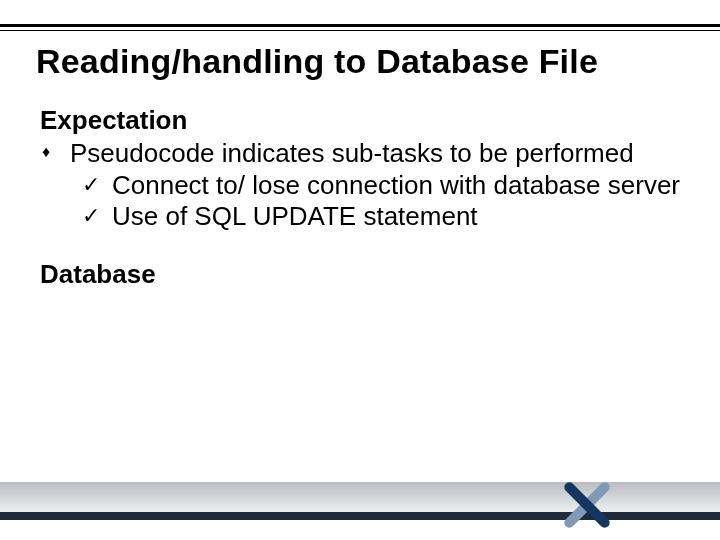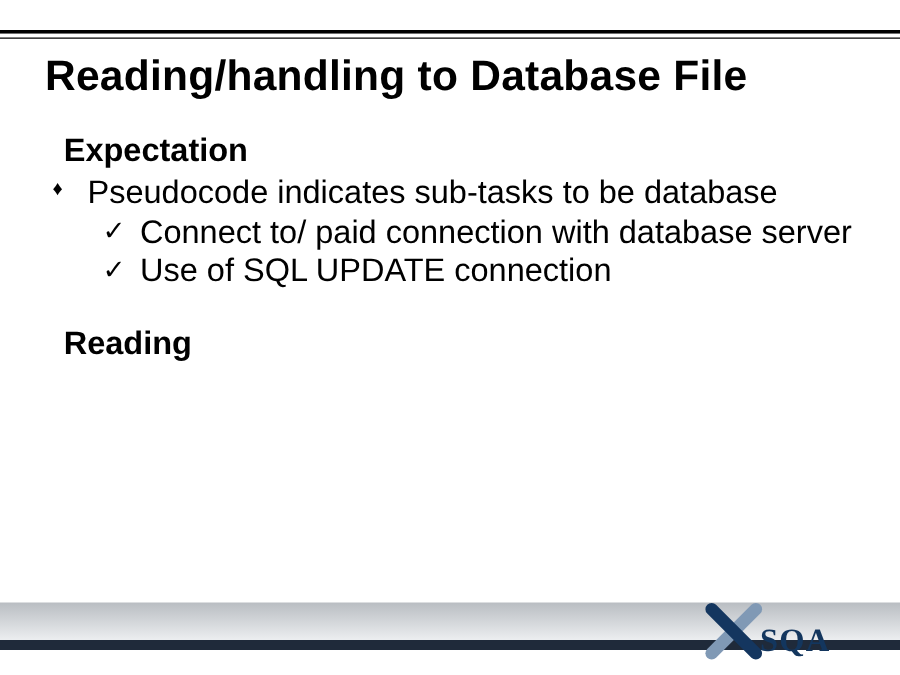--- a/index.html
+++ b/index.html
@@ -22,21 +22,21 @@
   }
   .title{
     font-size:34px;
     font-weight:bold;
     margin:8px 0 24px 0;
     letter-spacing:.2px;
   }
   .section-head{
     font-size:26px;
     font-weight:bold;
-    margin:6px 0 2px 15px;
+    margin:6px 0 2px 4px;
   }
   .lvl1{
     margin-left:34px;
     position:relative;
     font-size:26px;
     line-height:1.22;
   }
   .lvl1::before{
     content:"\2666"; 
     position:absolute;left:-28px;top:4px;
@@ -94,35 +94,34 @@
   <div class="r1"></div>
     <div class="gap"></div>
     <div class="r2"></div>
 </div>
 
 <div class="slide">
   <div class="title">Reading/handling to Database File</div>
 
   <div>
     <div class="section-head">Expectation</div>
-    <div class="lvl1">Pseudocode indicates sub-tasks to be database</div>
-    <div class="lvl2">Connect to/ paid connection with database server</div>
-    <div class="lvl2">Use of SQL UPDATE connection</div>
+    <div class="lvl1">Pseudocode indicates sub-tasks to be performed</div>
+    <div class="lvl2">Connect to/ lose connection with database server</div>
+    <div class="lvl2">Use of SQL UPDATE statement</div>
   </div>
 
   <div class="block2">
-    <div class="section-head">Reading</div>
+    <div class="section-head">Database</div>
   </div>
 </div>
 
 <div class="footer-band">
   <div class="grad"></div>
   <div class="thick"></div>
   <div class="below"></div>
 </div>
 
 <div class="logo">
   <div class="x">
     <div class="stroke s2"></div>
     <div class="stroke s1"></div>
   </div>
-  <div class="word">SQA</div>
 </div>
 
 </body></html>

